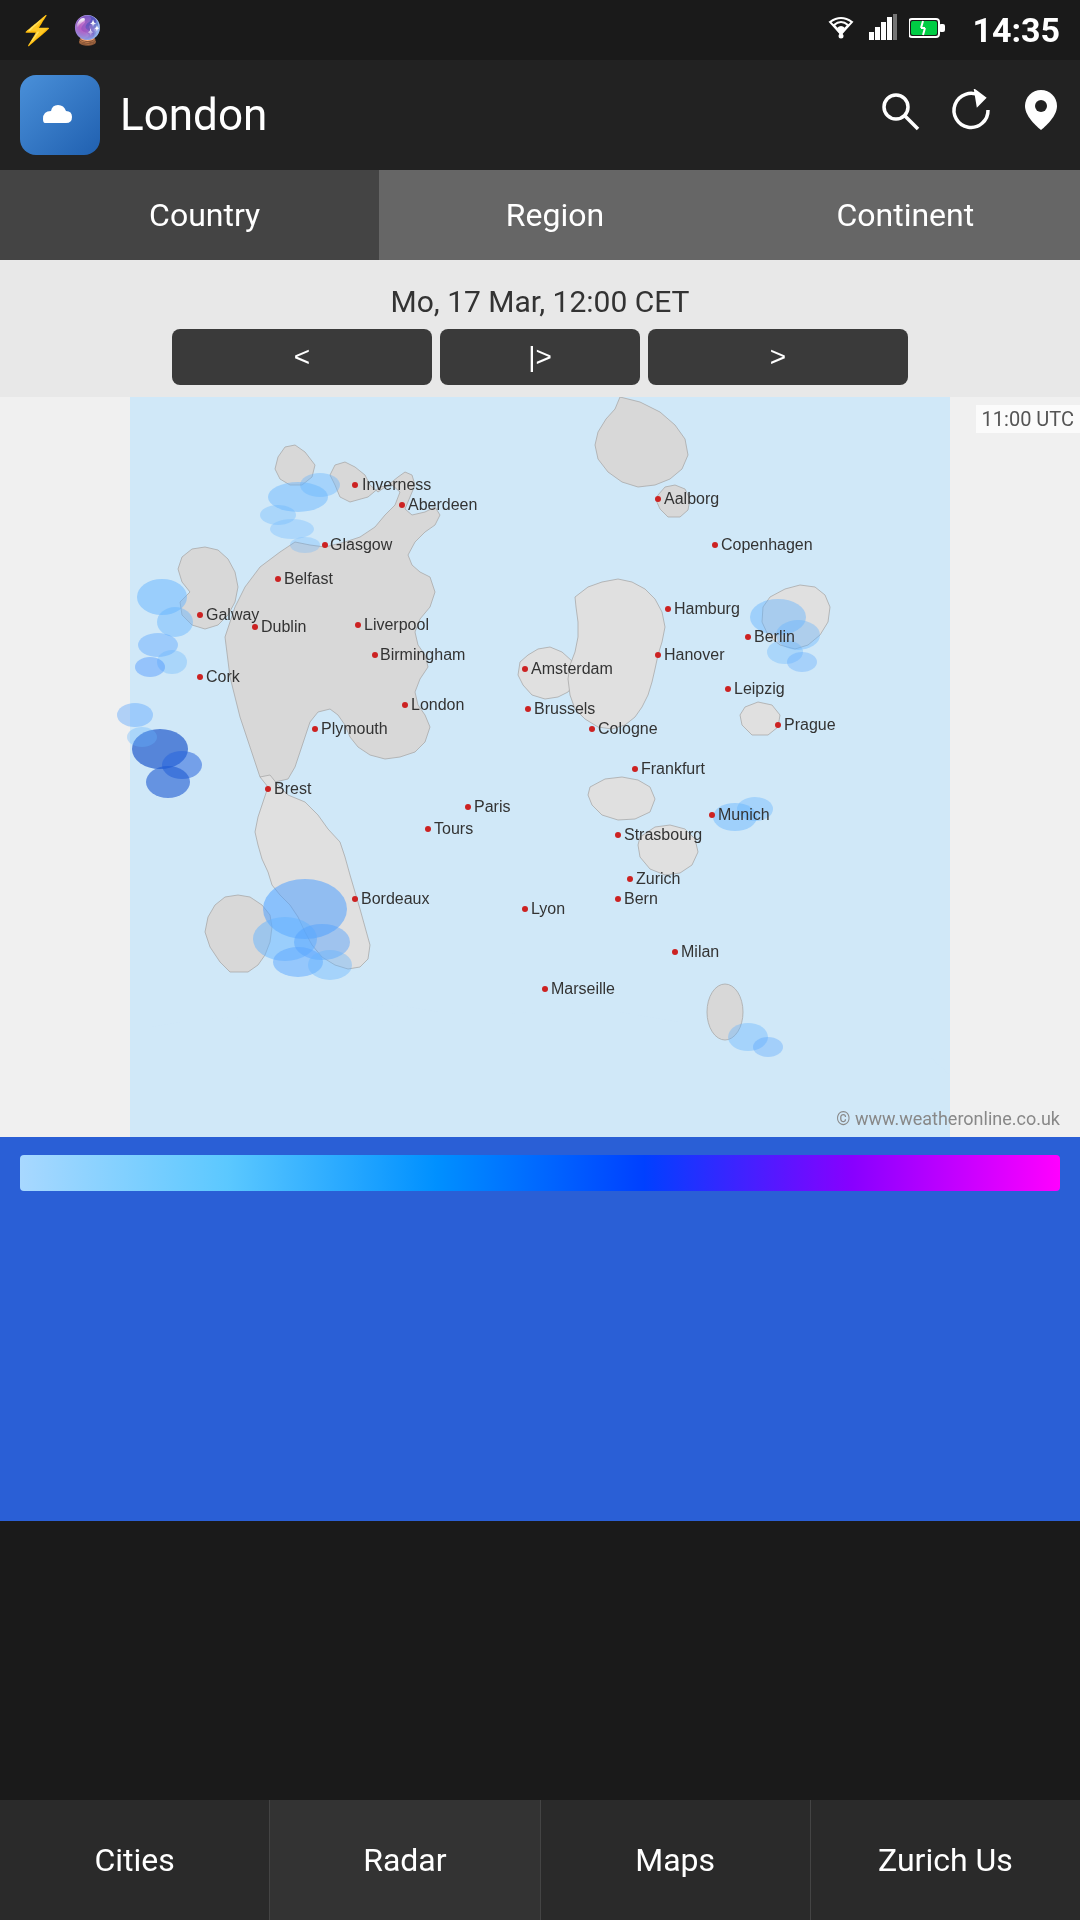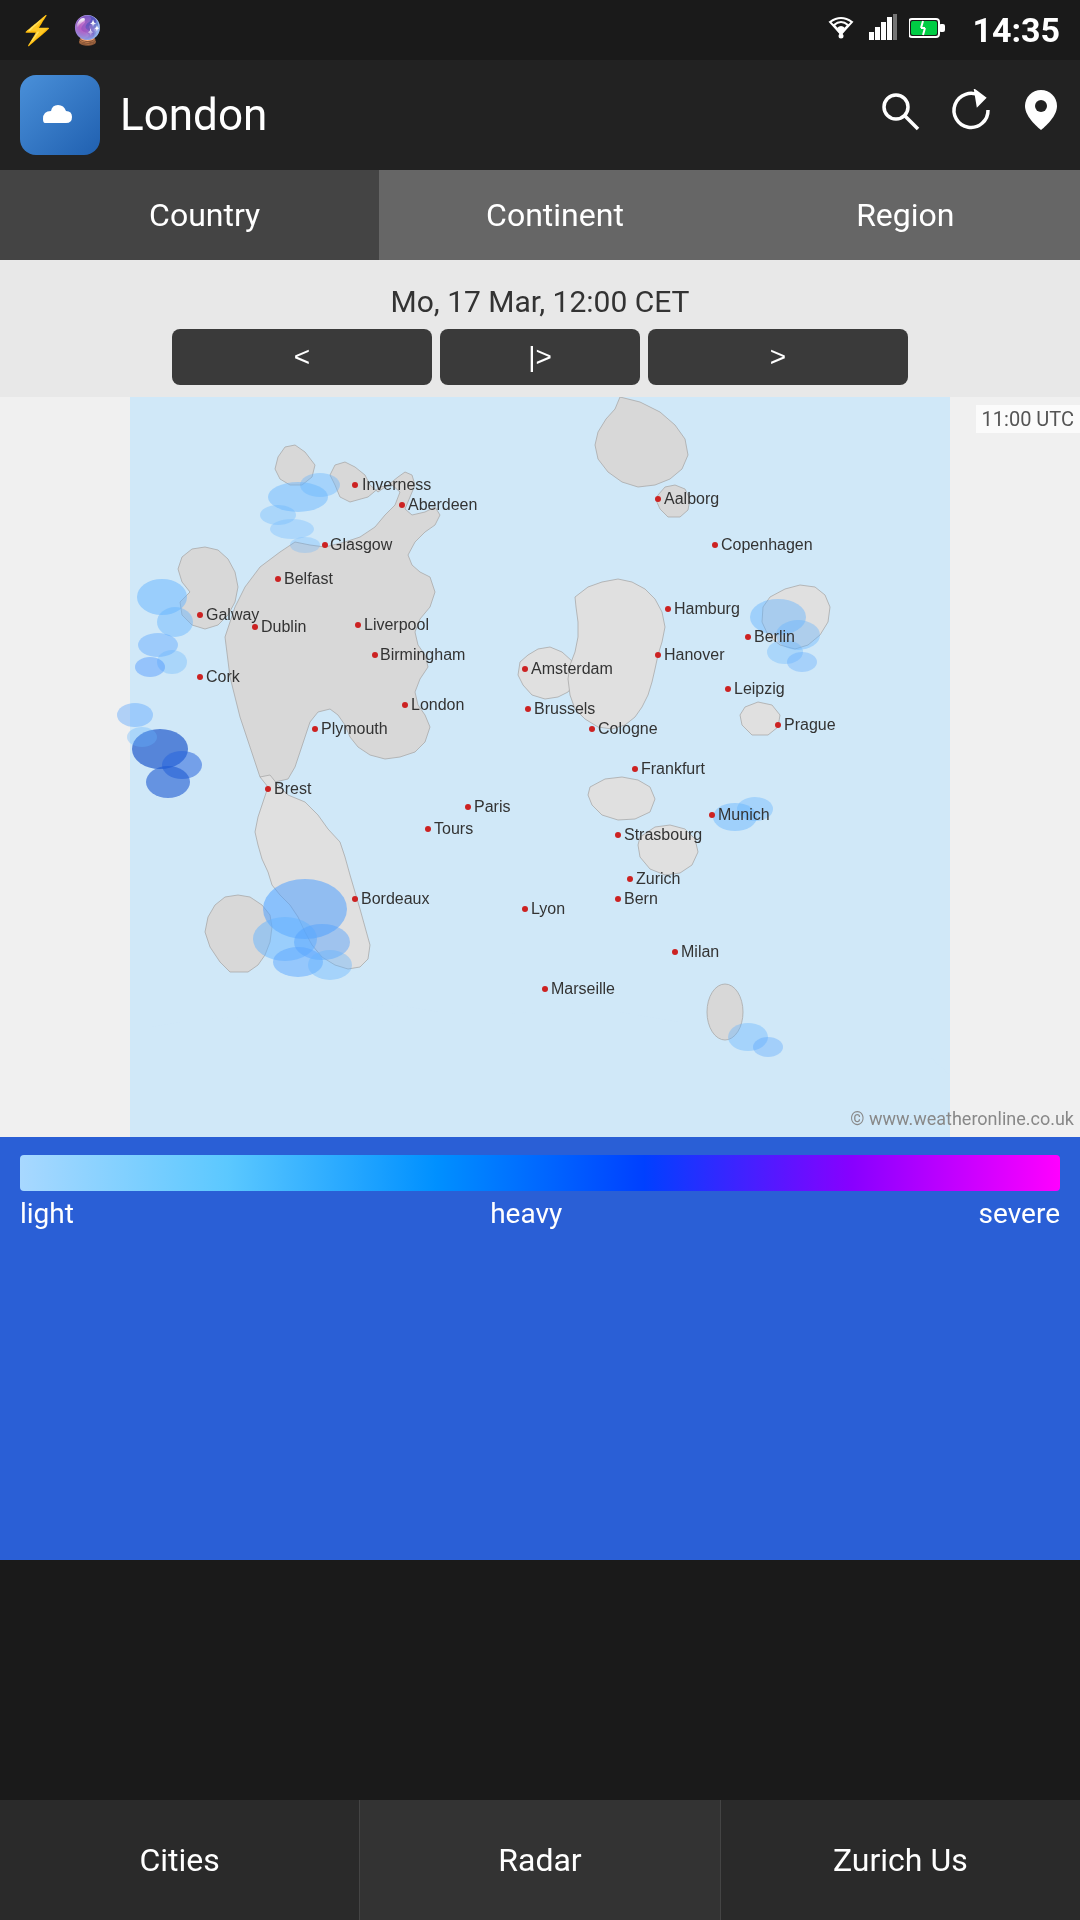--- a/index.html
+++ b/index.html
@@ -141,21 +141,21 @@
       font-size: 20px;
       color: #555;
       background: rgba(255,255,255,0.7);
       padding: 2px 6px;
     }
 
     
     .watermark {
       position: absolute;
       bottom: 8px;
-      right: 6px;
+      right: 20px;
       font-size: 18px;
       color: #888;
     }
 
     
     #legend-bar {
       width: 100%;
       background: #2a5fd6;
       padding: 18px 20px 10px 20px;
     }
@@ -290,24 +290,24 @@
       </svg>
     </span>
   </div>
 </div>
 
 <div id="tab-bar">
   <div class="tab active">
     <span>Country</span>
   </div>
   <div class="tab">
+    <span>Region</span>
+  </div>
+  <div class="tab">
     <span>Continent</span>
-  </div>
-  <div class="tab">
-    <span>Region</span>
   </div>
 </div>
 
 <div id="datetime-bar">
   <span class="datetime-text">Mo, 17 Mar, 12:00 CET</span>
   <div class="nav-buttons">
     <button class="nav-btn nav-btn-prev">&lt;</button>
     <button class="nav-btn nav-btn-now">|&gt;</button>
     <button class="nav-btn nav-btn-next">&gt;</button>
   </div>
@@ -486,35 +486,33 @@
       <text x="534" y="107">Aalborg</text>
     </g>
   </svg>
 
   <div class="utc-label">11:00 UTC</div>
   <div class="watermark">© www.weatheronline.co.uk</div>
 </div>
 
 <div id="legend-bar">
   <div class="legend-gradient"></div>
-  <div class="legend-labels">
-    <span class="legend-label">light</span>
-    <span class="legend-label">heavy</span>
-    <span class="legend-label">severe</span>
-  </div>
 </div>
 
 <div id="info-bar">
 </div>
 
 <div id="blue-spacer" style="background:#2a5fd6; flex:1; min-height:290px;"></div>
 
 <div id="bottom-nav">
   <div class="bottom-nav-item">
     <span>Cities</span>
   </div>
   <div class="bottom-nav-item active">
     <span>Radar</span>
   </div>
   <div class="bottom-nav-item">
+    <span>Maps</span>
+  </div>
+  <div class="bottom-nav-item">
     <span>Zurich Us</span>
   </div>
 </div>
 
 </body></html>

